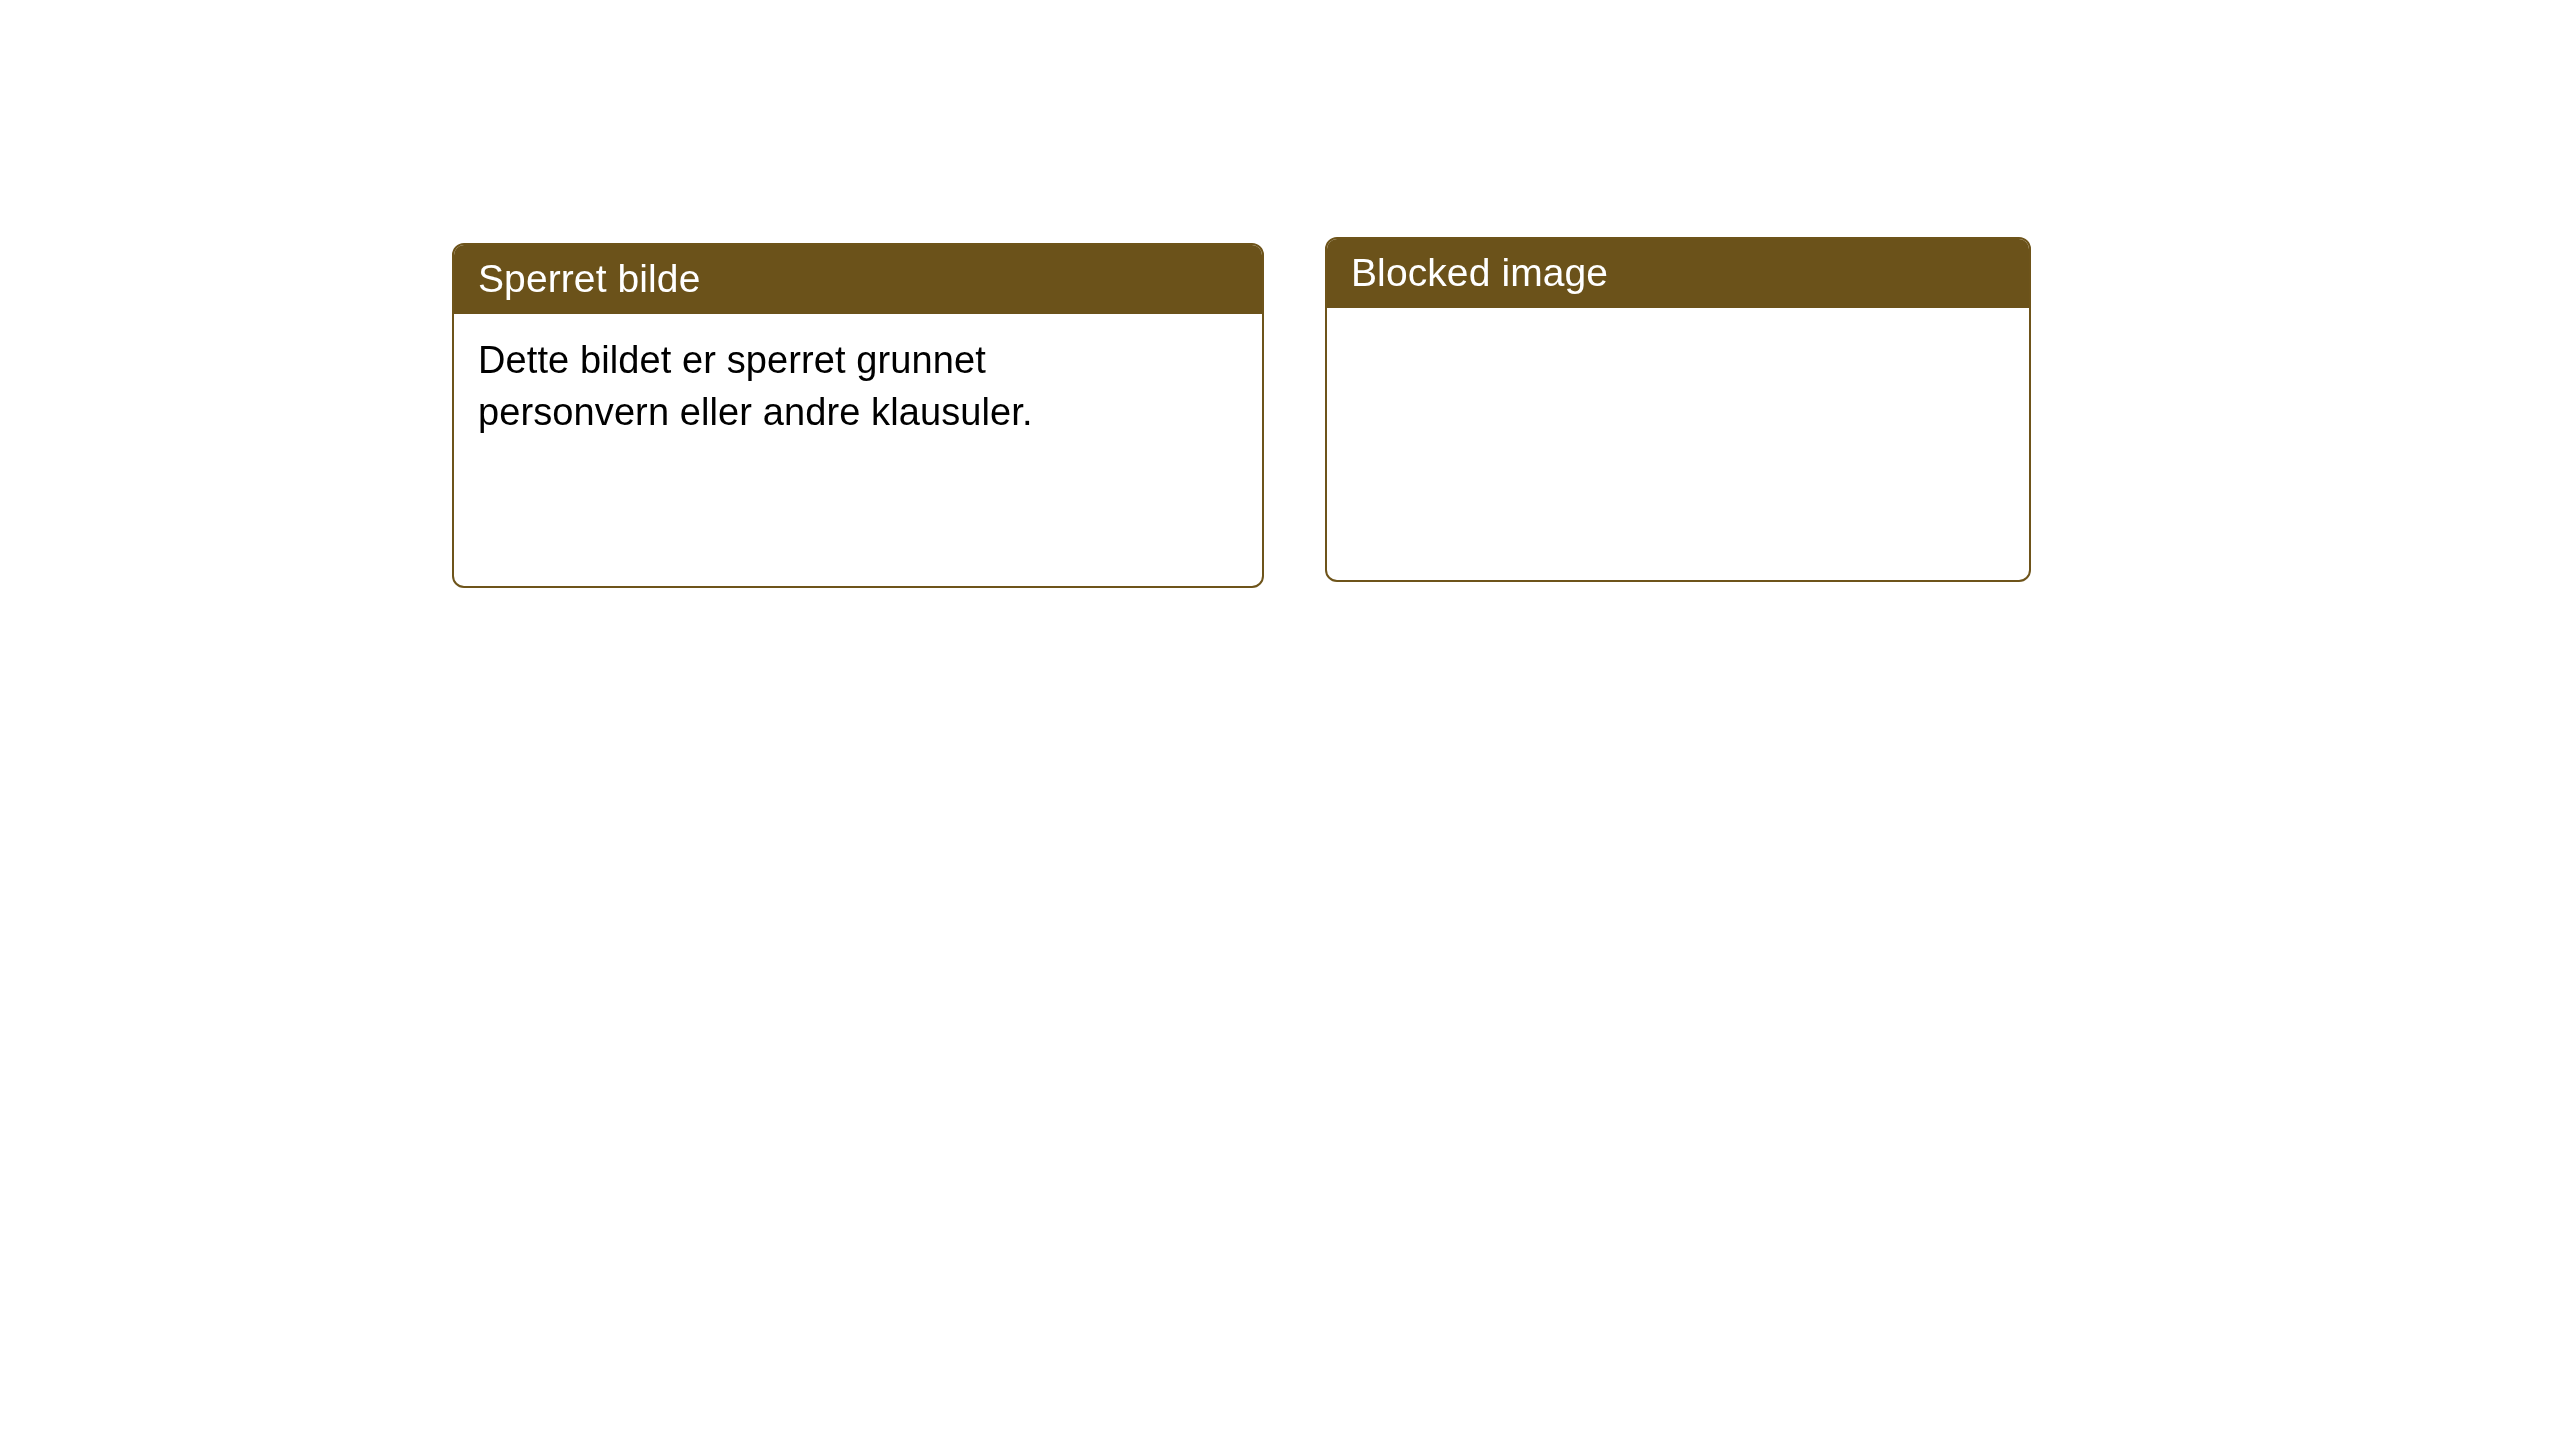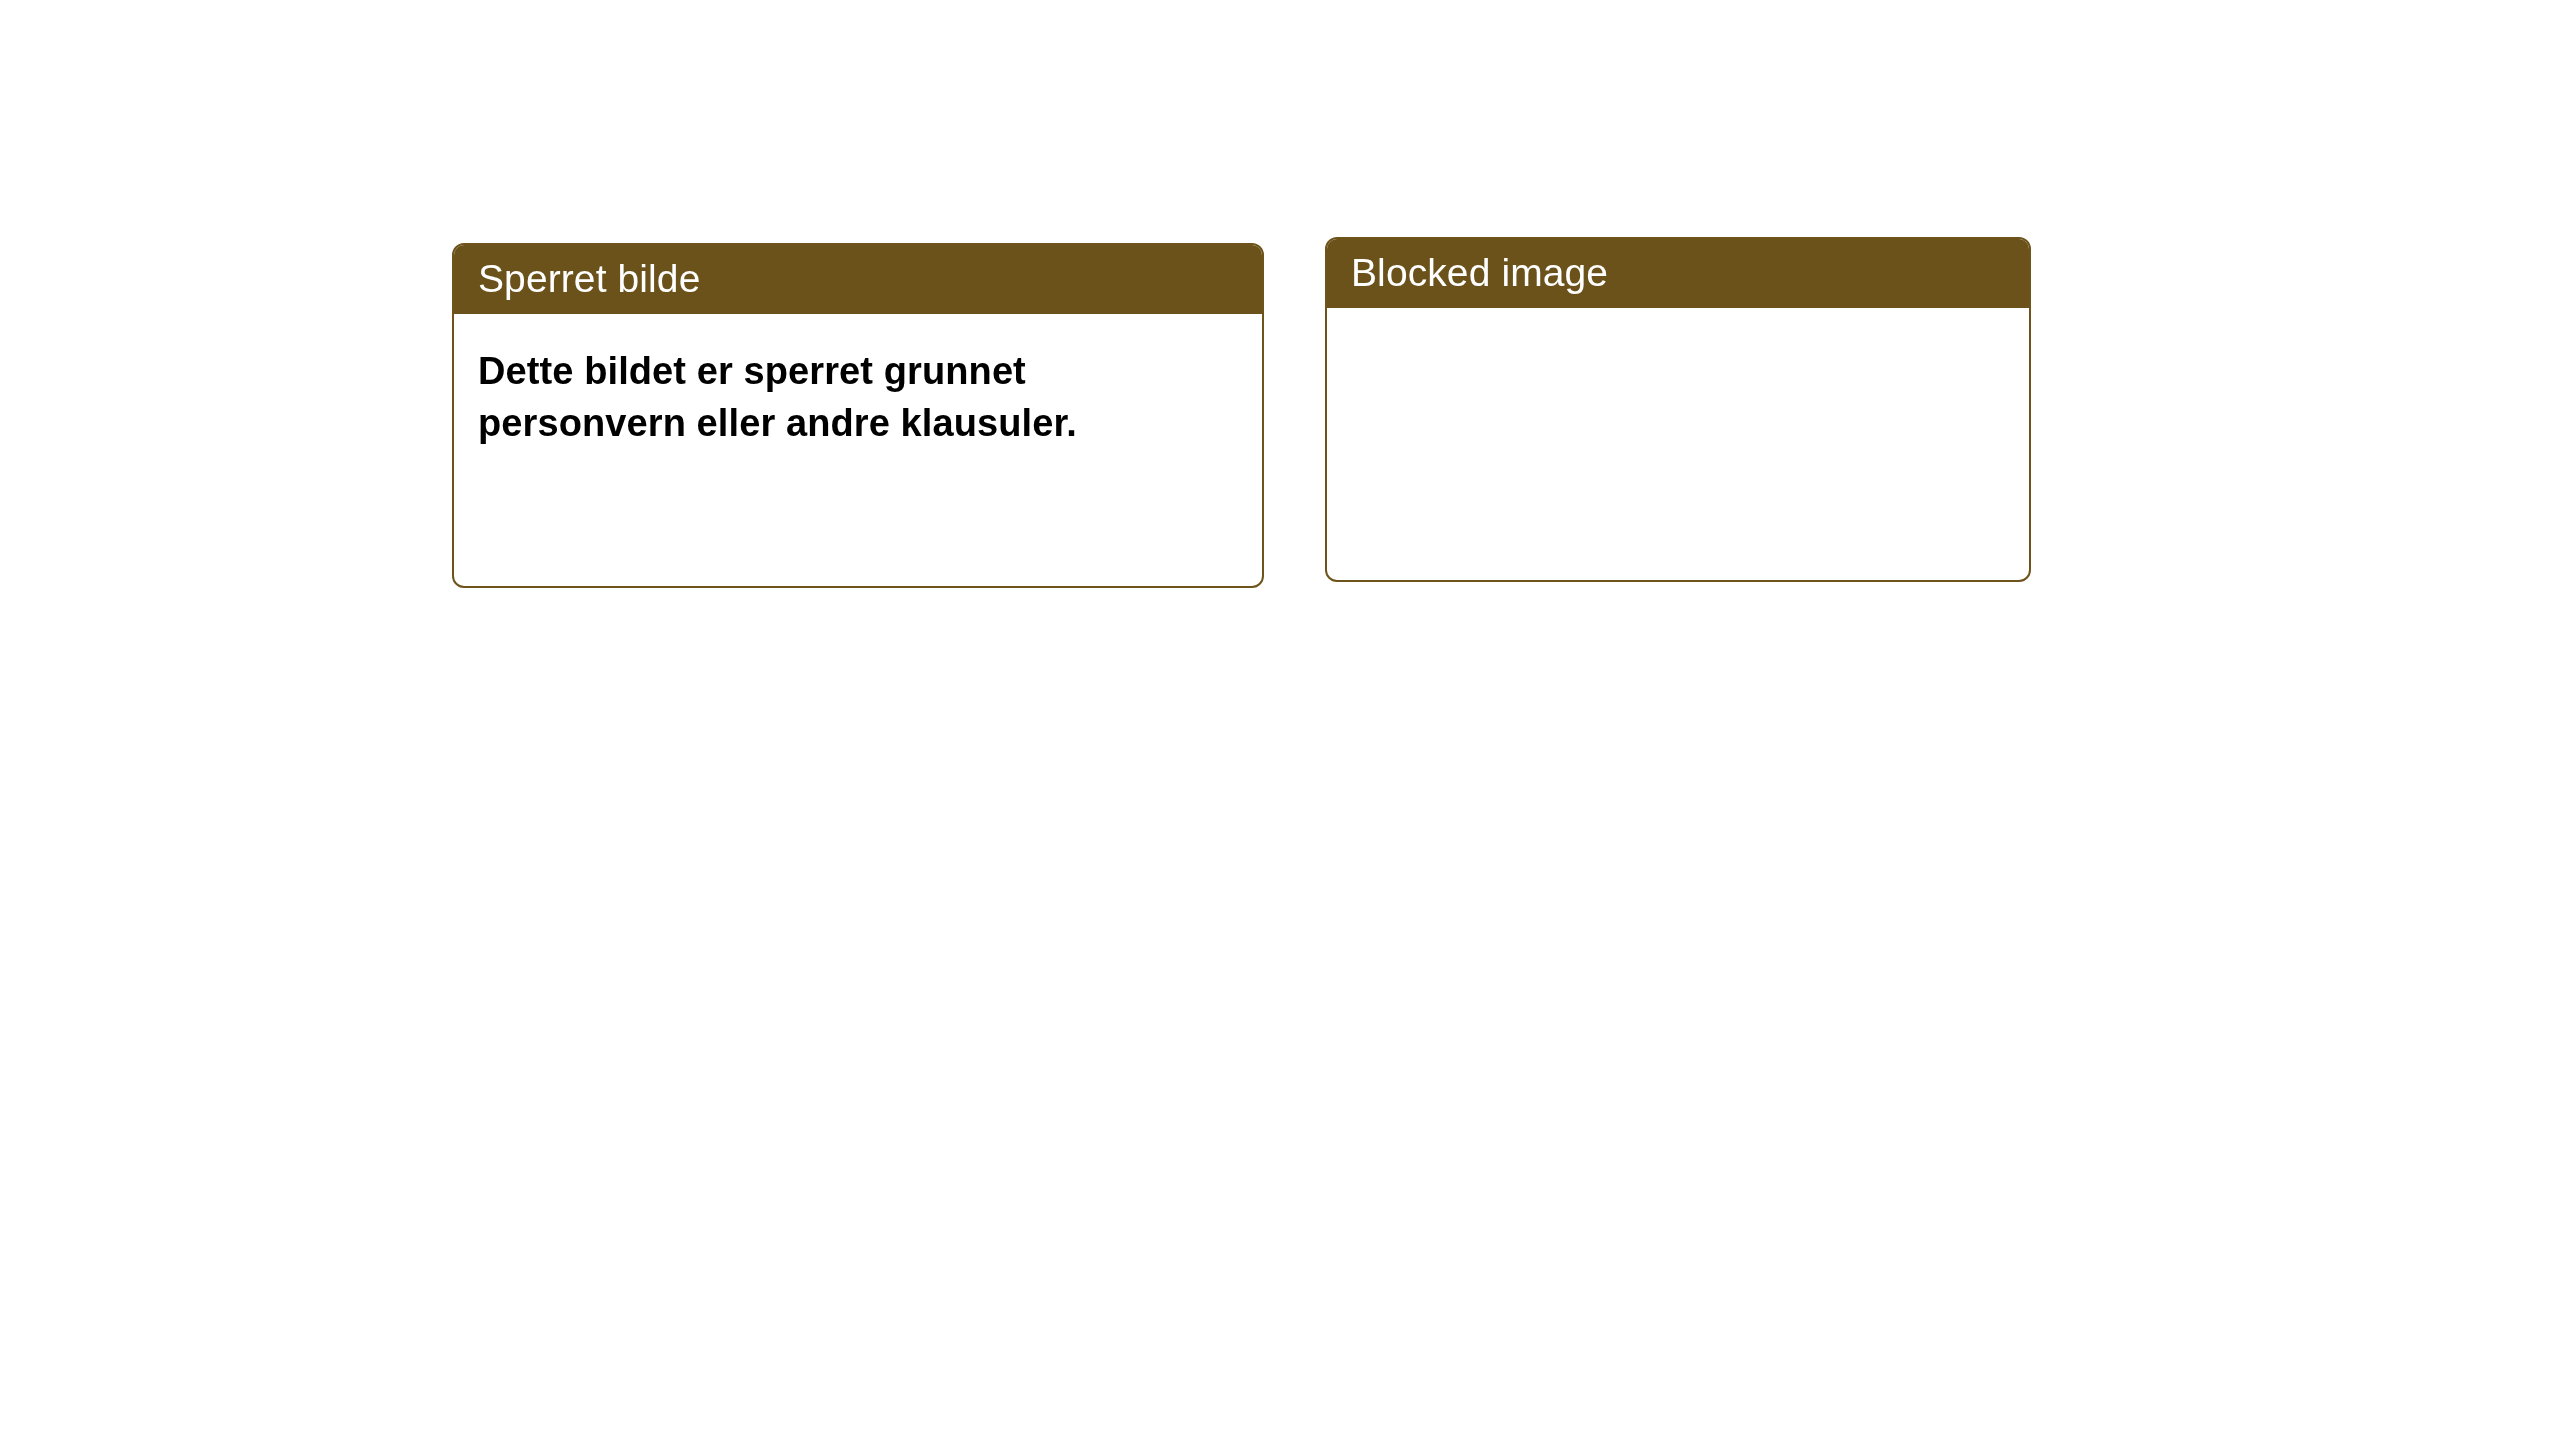--- a/index.html
+++ b/index.html
@@ -43,34 +43,33 @@
   }
 
   .notice-card .card-body {
     box-sizing: border-box;
     color: #000000;
     font-size: 38px;
     line-height: 52px;
     padding: 20px 24px 24px 24px;
     white-space: pre-line;
     letter-spacing: 0.1px;
-    font-weight: bold;
   }
 
   
   #card-no {
     left: 452px;
     top: 243px;
     width: 812px;
     height: 345px;
     border-radius: 12px;
   }
   #card-no .card-header {
     border-radius: 8px 8px 0 0;
-    margin: -2px -2px 11px -2px;
+    margin: -2px -2px 0 -2px;
     padding-left: 26px;
   }
 
   
   #card-en {
     left: 1325px;
     top: 237px;
     width: 706px;
     height: 345px;
   }

